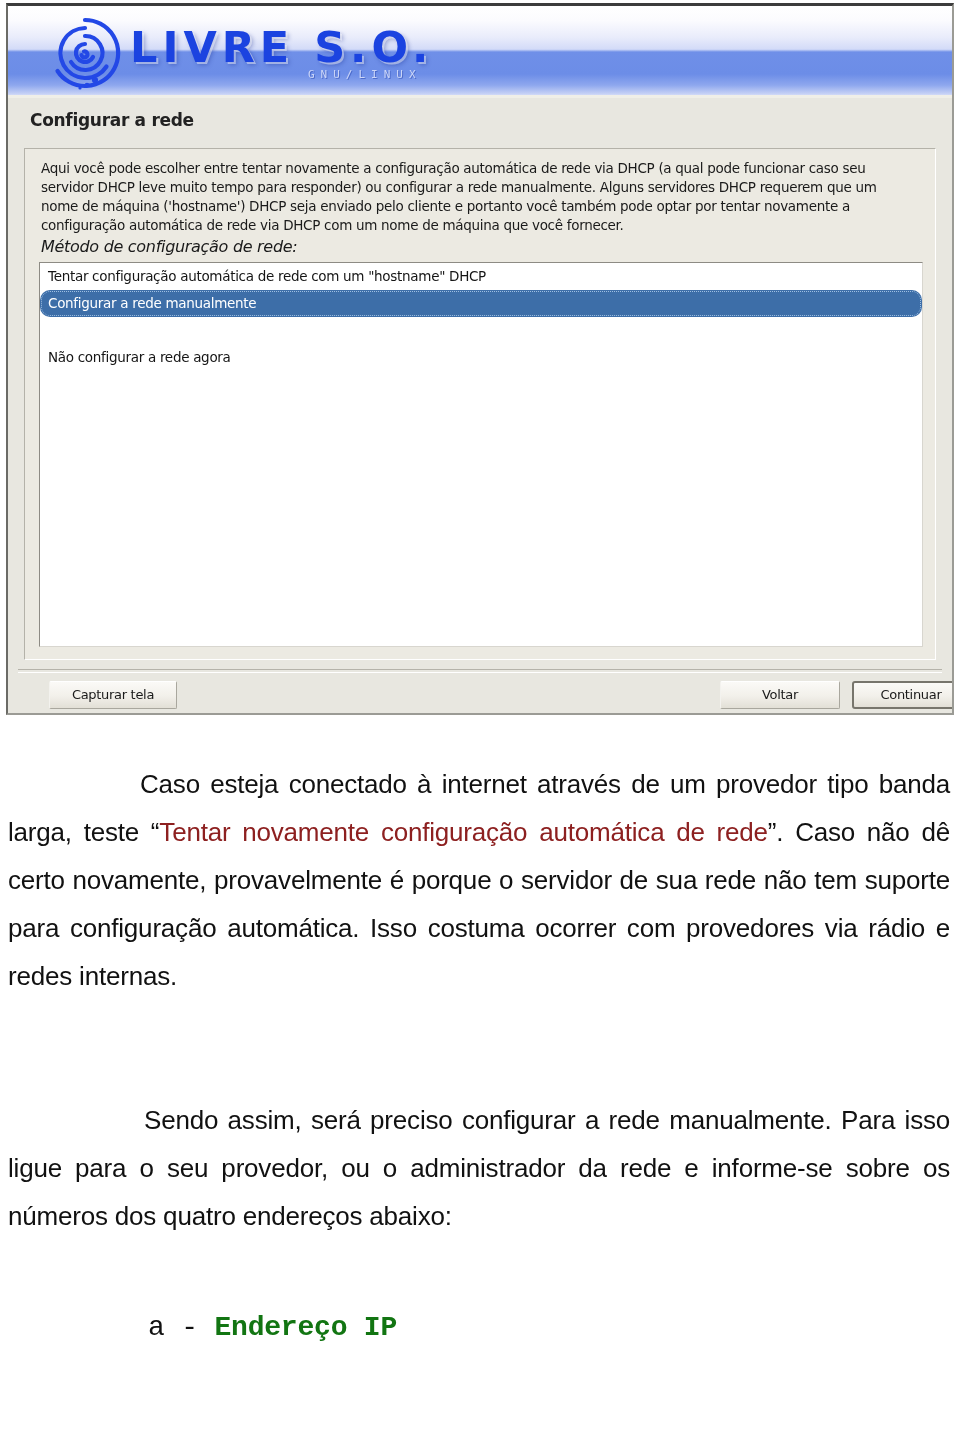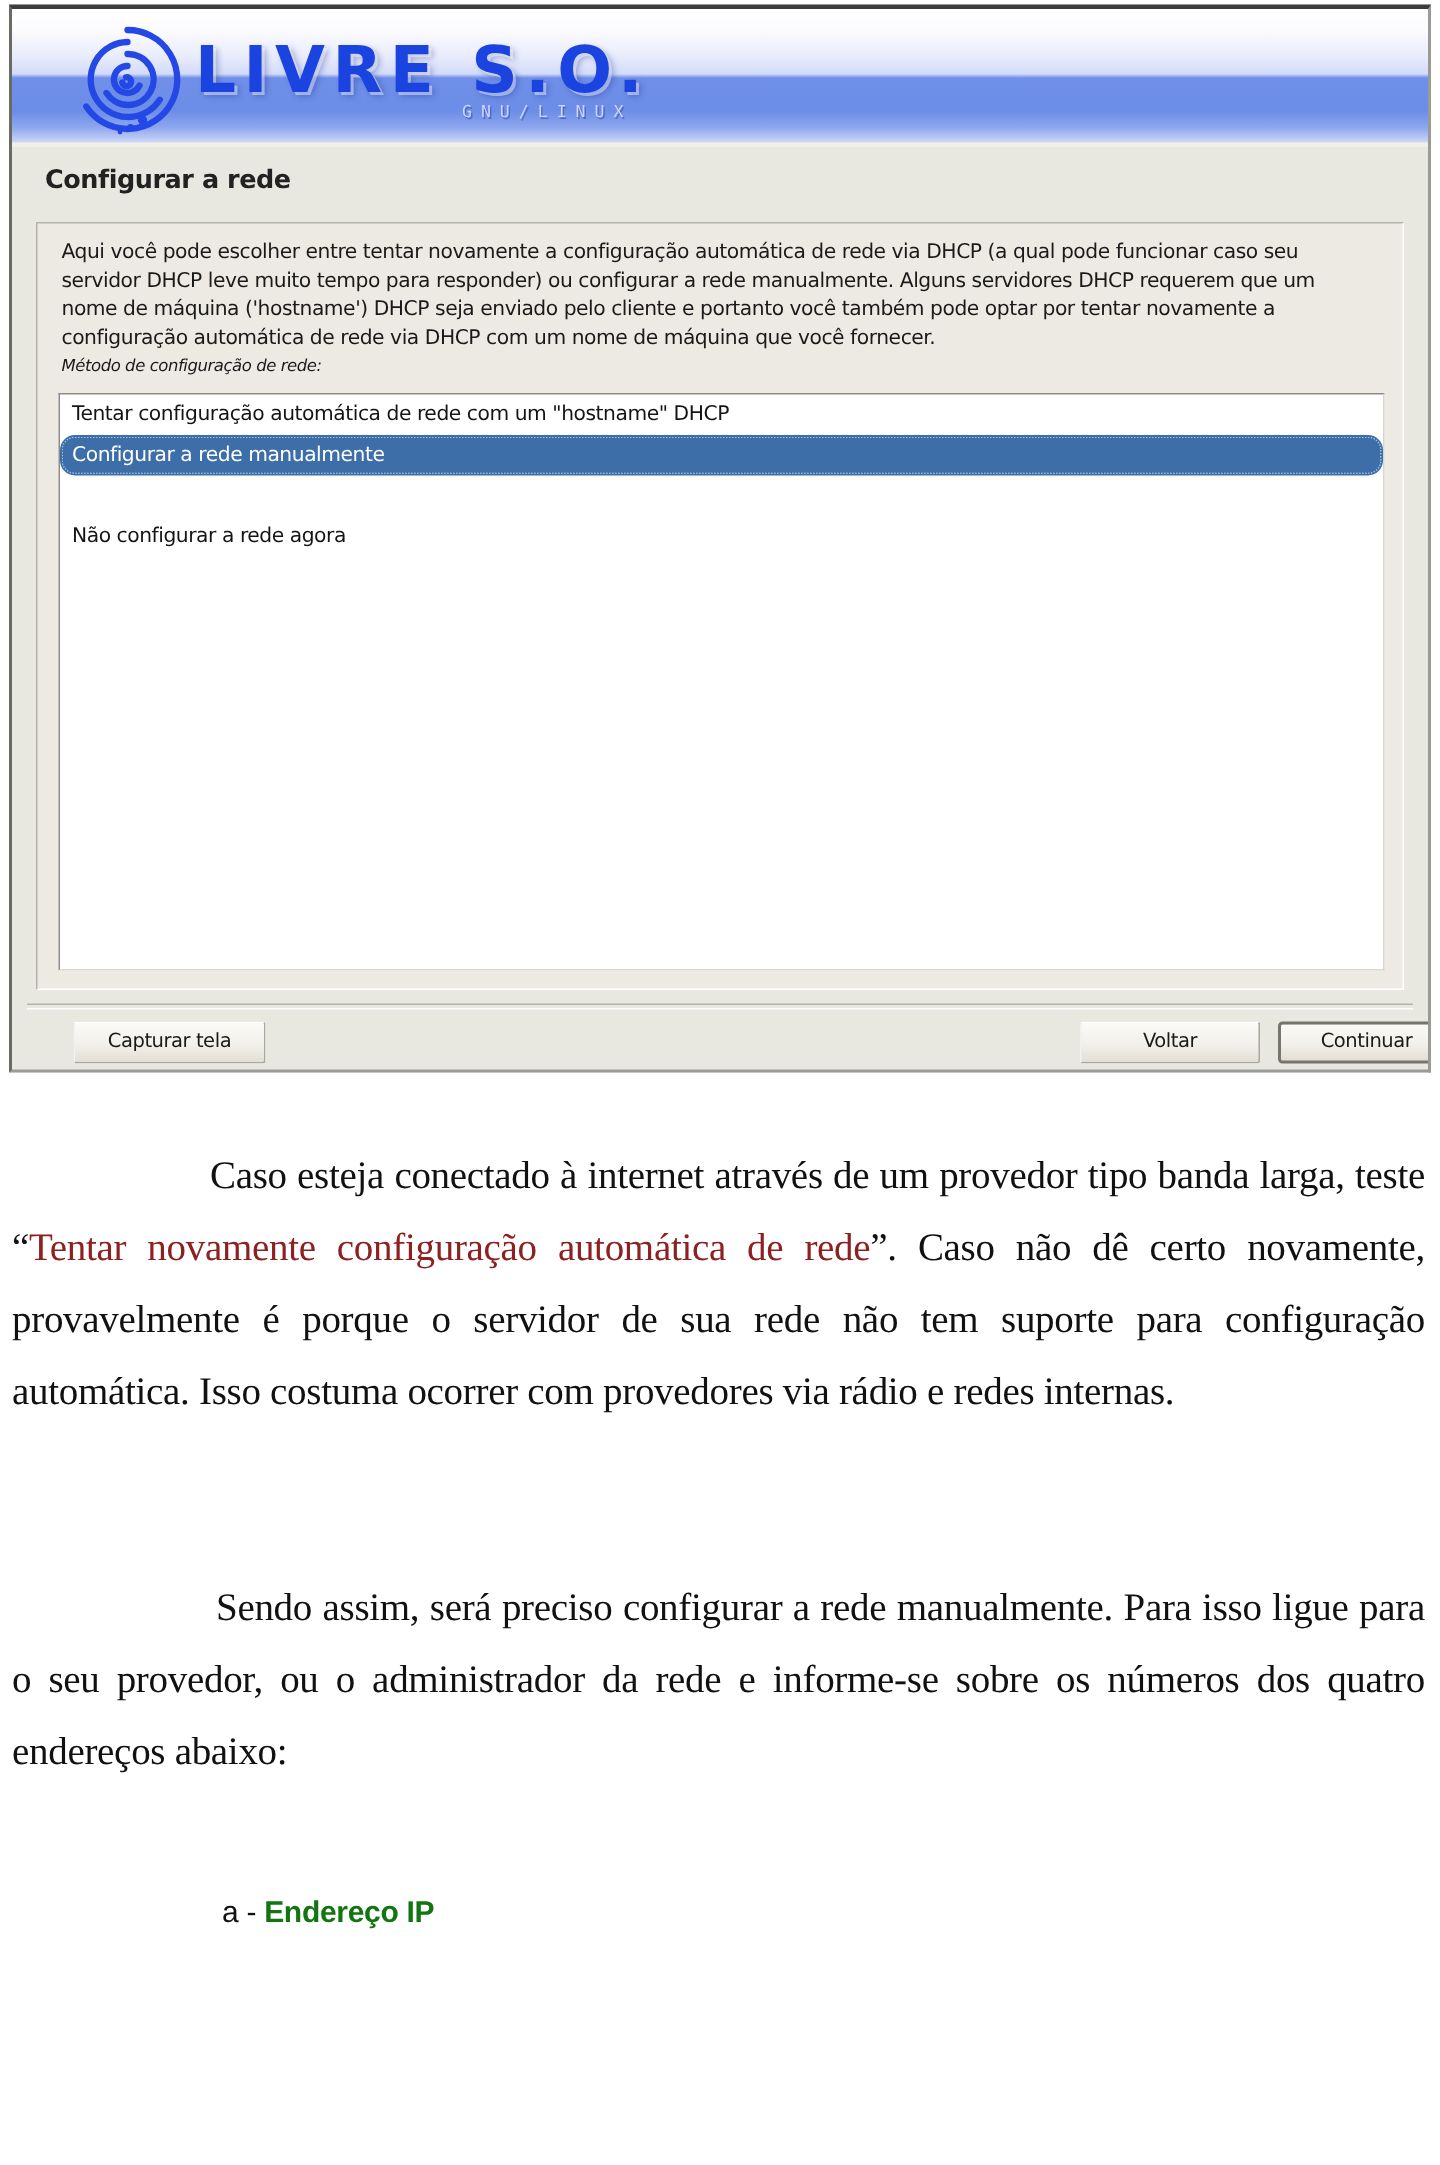--- a/index.html
+++ b/index.html
@@ -119,21 +119,21 @@
     line-height: 19px;
     color: #1a1a1a;
     letter-spacing: -0.3px;
   }
   .desc-label {
     position: absolute;
     left: 16px;
     top: 88px;
     font-family: "DejaVu Sans", sans-serif;
     font-style: italic;
-    font-size: 11px;
+    font-size: 16px;
     color: #1a1a1a;
     letter-spacing: -0.3px;
   }
 
   
   .listbox {
     position: absolute;
     left: 14px;
     top: 113px;
     right: 12px;
@@ -197,34 +197,34 @@
                  border: 2px solid #77756c; border-radius: 3px; line-height: 24px; }
 
   
   .doc {
     position: absolute;
     left: 0;
     top: 760px;
     width: 960px;
   }
   .para {
-    font-family: Liberation Serif, serif;
+    font-family: Liberation Sans, sans-serif;
     font-size: 26px;
     line-height: 48px;
     color: #111111;
     text-align: justify;
     margin: 0 10px 0 8px;
     text-indent: 132px;
     letter-spacing: -0.2px;
   }
   .para.p2 { text-indent: 136px; margin-top: 96px; }
   .hl-red { color: #8d2020; }
   .lastline {
-    font-family: Liberation Sans, sans-serif;
-    font-size: 20px;
+    font-family: Liberation Mono, monospace;
+    font-size: 28px;
     color: #111111;
     margin: 72px 0 0 148px;
     letter-spacing: -0.2px;
   }
   .hl-green { color: #127512; font-weight: bold; }
 </style>
 </head>
 <body>
 
 <div class="shot">

